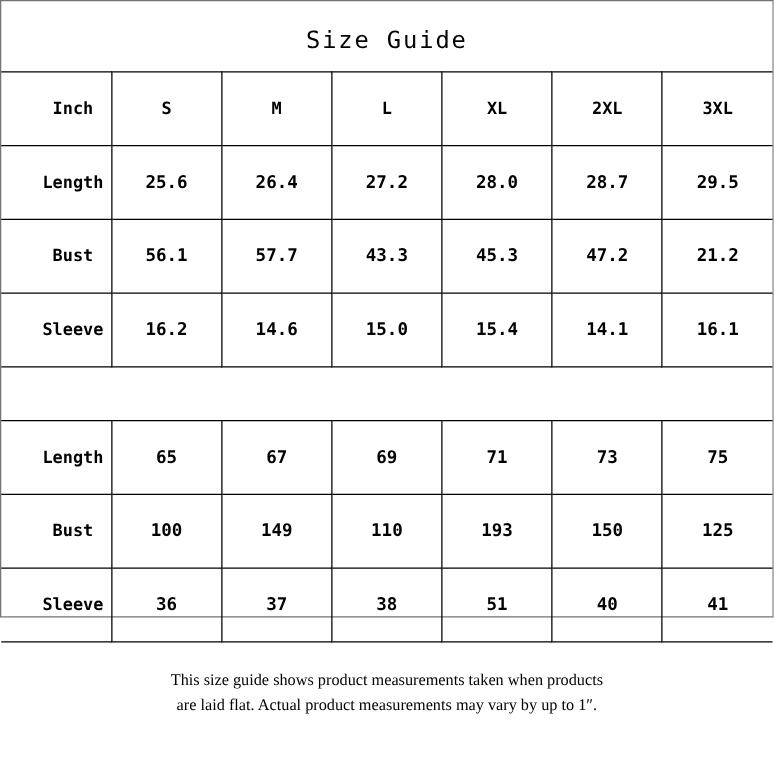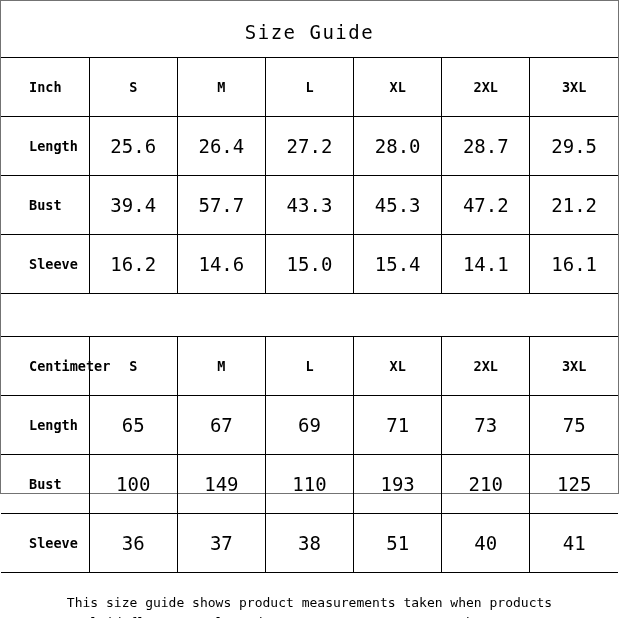--- a/index.html
+++ b/index.html
@@ -43,26 +43,26 @@
     vertical-align: middle;
     font-size: 13.5px;
     font-weight: bold;
     color: #000000;
   }
   table.size-table td.unit-cell {
     font-size: 13.5px;
     font-weight: bold;
   }
   table.size-table td.value-cell {
-    font-weight: normal;
-    font-size: 19px;
+    font-weight: bold;
+    font-size: 14px;
   }
   table.size-table tr td:first-child {
     border-left: none;
-    text-align: left;
+    text-align: center;
     padding-left: 28px;
   }
   table.size-table tr td:last-child {
     border-right: none;
   }
   table.size-table tr:first-child td {
     border-top: 1px solid #000000;
   }
   .gap {
     height: 42px;
@@ -71,20 +71,21 @@
     text-align: center;
     font-size: 13px;
     line-height: 20px;
     padding-top: 20px;
     padding-left: 26px;
     padding-right: 26px;
     color: #000000;
   }
   .footer div {
     white-space: nowrap;
+    font-family: Liberation Serif, serif;
   }
 </style>
 </head>
 <body>
 
 <div class="page">
 
   <div class="title">Size Guide</div>
 
   <table class="size-table">
@@ -102,21 +103,21 @@
       <td>Length</td>
       <td class="value-cell">25.6</td>
       <td class="value-cell">26.4</td>
       <td class="value-cell">27.2</td>
       <td class="value-cell">28.0</td>
       <td class="value-cell">28.7</td>
       <td class="value-cell">29.5</td>
     </tr>
     <tr>
       <td>Bust</td>
-      <td class="value-cell">39.4</td>
+      <td class="value-cell">56.1</td>
       <td class="value-cell">57.7</td>
       <td class="value-cell">43.3</td>
       <td class="value-cell">45.3</td>
       <td class="value-cell">47.2</td>
       <td class="value-cell">21.2</td>
     </tr>
     <tr>
       <td>Sleeve</td>
       <td class="value-cell">16.2</td>
       <td class="value-cell">14.6</td>
@@ -125,45 +126,36 @@
       <td class="value-cell">14.1</td>
       <td class="value-cell">16.1</td>
     </tr>
   </tbody>
     </table>
 
   <div class="gap"></div>
 
   <table class="size-table">
     <tbody>
-        <tr>
-      <td class="unit-cell">Centimeter</td>
-      <td>S</td>
-      <td>M</td>
-      <td>L</td>
-      <td>XL</td>
-      <td>2XL</td>
-      <td>3XL</td>
-    </tr>
     <tr>
       <td>Length</td>
       <td class="value-cell">65</td>
       <td class="value-cell">67</td>
       <td class="value-cell">69</td>
       <td class="value-cell">71</td>
       <td class="value-cell">73</td>
       <td class="value-cell">75</td>
     </tr>
     <tr>
       <td>Bust</td>
       <td class="value-cell">100</td>
       <td class="value-cell">149</td>
       <td class="value-cell">110</td>
       <td class="value-cell">193</td>
-      <td class="value-cell">210</td>
+      <td class="value-cell">150</td>
       <td class="value-cell">125</td>
     </tr>
     <tr>
       <td>Sleeve</td>
       <td class="value-cell">36</td>
       <td class="value-cell">37</td>
       <td class="value-cell">38</td>
       <td class="value-cell">51</td>
       <td class="value-cell">40</td>
       <td class="value-cell">41</td>

